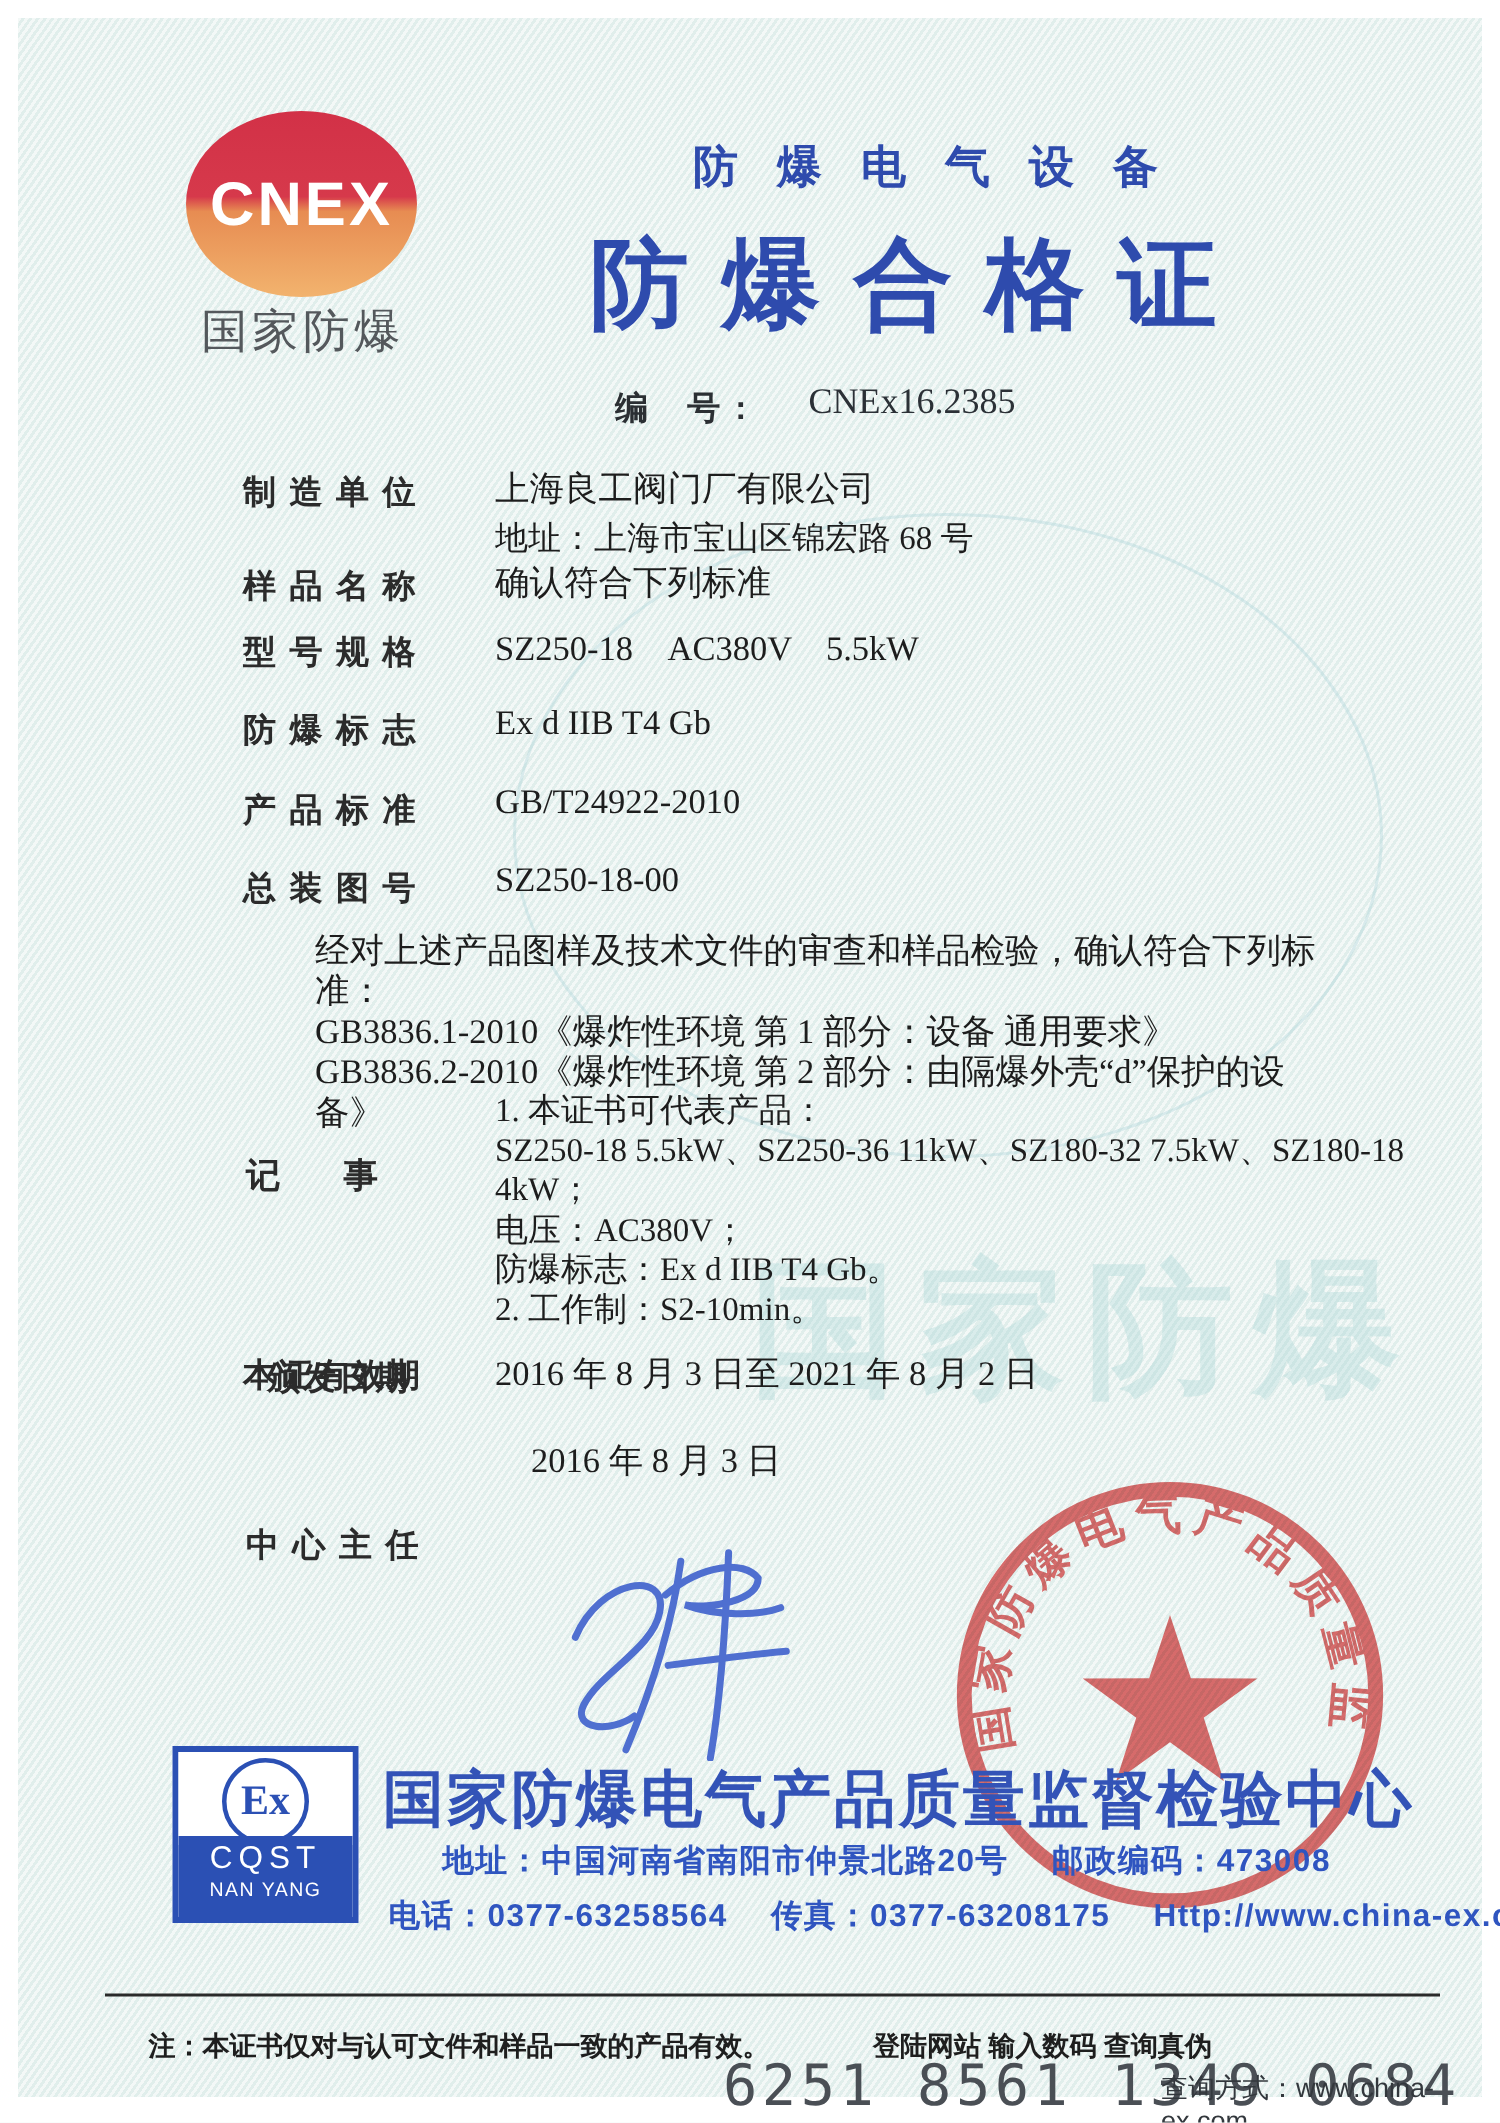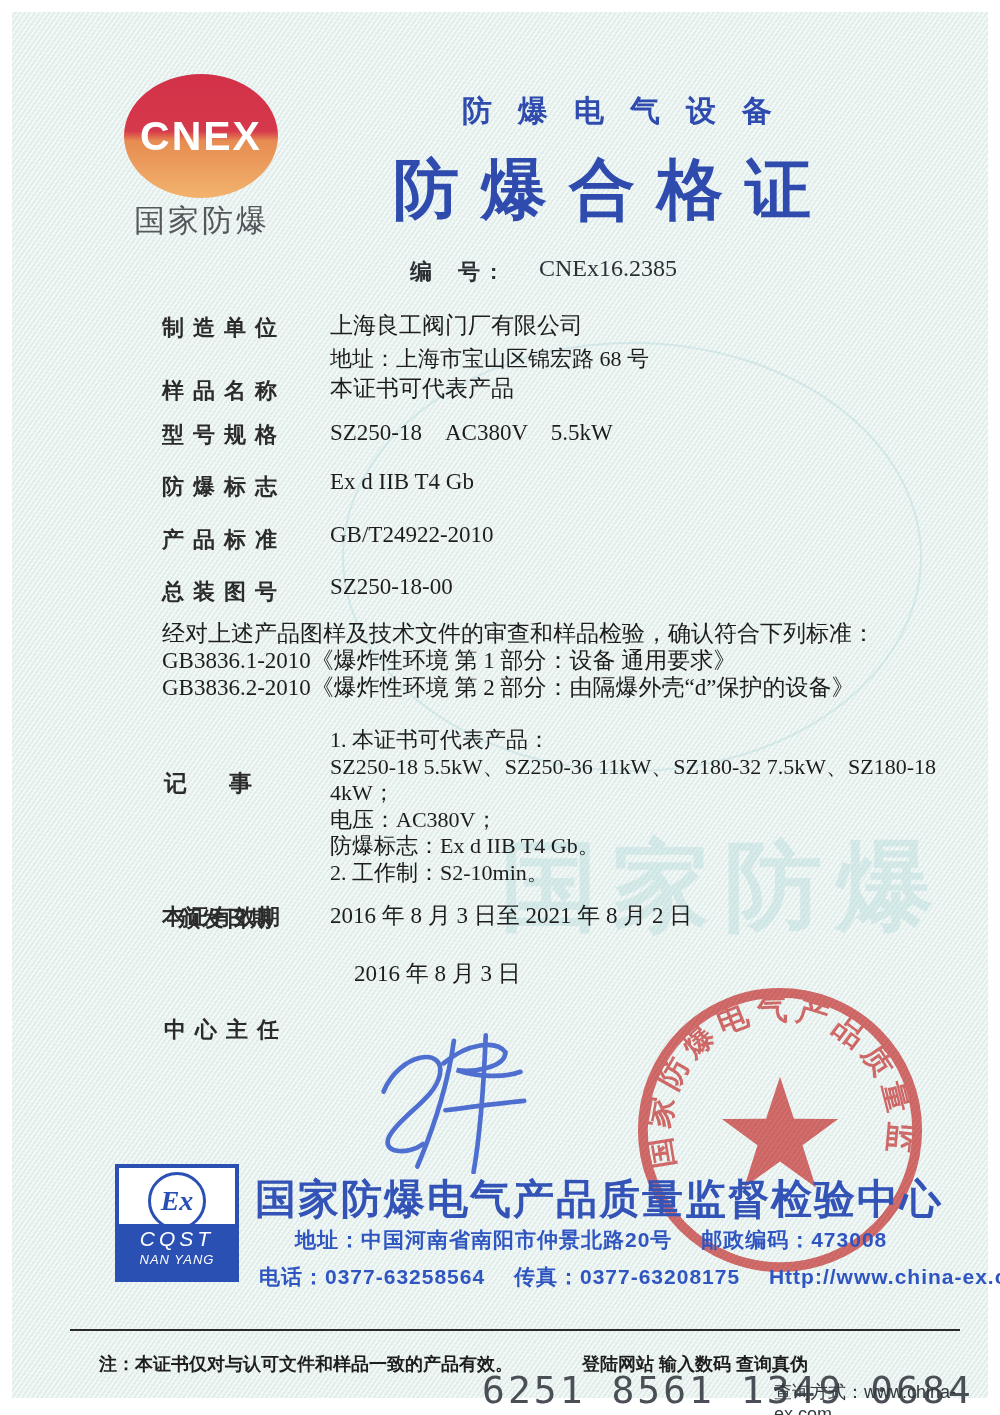--- a/index.html
+++ b/index.html
@@ -37,36 +37,36 @@
   .certno-label { position:absolute; left:398px; top:245px; font-size:22px; font-weight:600;
     color:#2b2f33; letter-spacing:10px; }
   .certno-value { position:absolute; left:527px; top:243px; font-size:24px;
     font-family:"Liberation Serif", serif; color:#2b3036; }
 
   .flabel { position:absolute; font-size:22px; font-weight:600; color:#2b2b2b; letter-spacing:9px; }
   .fvalue { position:absolute; font-size:23px; font-family:"Liberation Serif", serif; color:#1d1d1d; }
 
   .statement { position:absolute; left:150px; top:608px; width:720px;
     font-family:"Liberation Serif", serif; font-size:23px; color:#1d1d1d; line-height:27px; }
-  .statement div { margin-bottom:0px; }
+  .statement div { margin-bottom:0px;padding-left:48px; }
 
   .notes-label { position:absolute; left:152px; top:756px; font-size:23px; font-weight:700;
     color:#2b2b2b; letter-spacing:42px; }
   .notes-body { position:absolute; left:318px; top:715px; width:640px;
     font-family:"Liberation Serif", serif; font-size:22px; color:#1d1d1d; line-height:26.5px; }
 
   .sig-svg { position:absolute; left:345px; top:1012px; width:190px; height:150px; }
   .sig-svg path { stroke:#4f6fd0; stroke-width:5; fill:none; stroke-linecap:round; }
 
   .stamp { position:absolute; left:620px; top:970px; width:296px; height:296px;
     opacity:0.88; mix-blend-mode:multiply; }
 
   
   .badge { position:absolute; left:103px; top:1152px; width:124px; height:118px;
-    border:4px solid #2b50b4; background:#ffffff;font-style:italic; }
+    border:4px solid #2b50b4; background:#ffffff; }
   .badge-top { position:relative; width:100%; height:62px; background:#ffffff;
     display:flex; align-items:center; justify-content:center; }
   .badge-circle { width:58px; height:58px; border:3px solid #2b50b4; border-radius:50%;
     display:flex; align-items:center; justify-content:center; margin-top:4px; background:#fff; }
   .badge-ex { color:#2b50b4; font-size:28px; font-weight:bold; font-family:"Liberation Serif", serif; }
   .badge-bottom { position:absolute; left:0; bottom:0; width:100%; height:54px; background:#2b50b4;
     color:#ffffff; text-align:center; }
   .badge-cqst { font-size:21px; letter-spacing:4px; margin-top:3px; }
   .badge-ny { font-size:13px; letter-spacing:1px; margin-top:1px; }
 
@@ -101,21 +101,21 @@
   <div class="title">防爆合格证</div>
 
   <div class="certno-label">编 号:</div>
   <div class="certno-value">CNEx16.2385</div>
 
   <div class="flabel" style="left:150px; top:301px;">制造单位</div>
   <div class="fvalue" style="left:318px; top:298px;">上海良工阀门厂有限公司</div>
   <div class="fvalue" style="left:318px; top:332px; font-size:22px;">地址：上海市宝山区锦宏路 68 号</div>
 
   <div class="flabel" style="left:150px; top:364px;">样品名称</div>
-  <div class="fvalue" style="left:318px; top:361px;">本证书可代表产品</div>
+  <div class="fvalue" style="left:318px; top:361px;">确认符合下列标准</div>
 
   <div class="flabel" style="left:150px; top:408px;">型号规格</div>
   <div class="fvalue" style="left:318px; top:405px;">SZ250-18　AC380V　5.5kW</div>
 
   <div class="flabel" style="left:150px; top:460px;">防爆标志</div>
   <div class="fvalue" style="left:318px; top:457px;">Ex d IIB T4 Gb</div>
 
   <div class="flabel" style="left:150px; top:513px;">产品标准</div>
   <div class="fvalue" style="left:318px; top:510px;">GB/T24922-2010</div>
 

